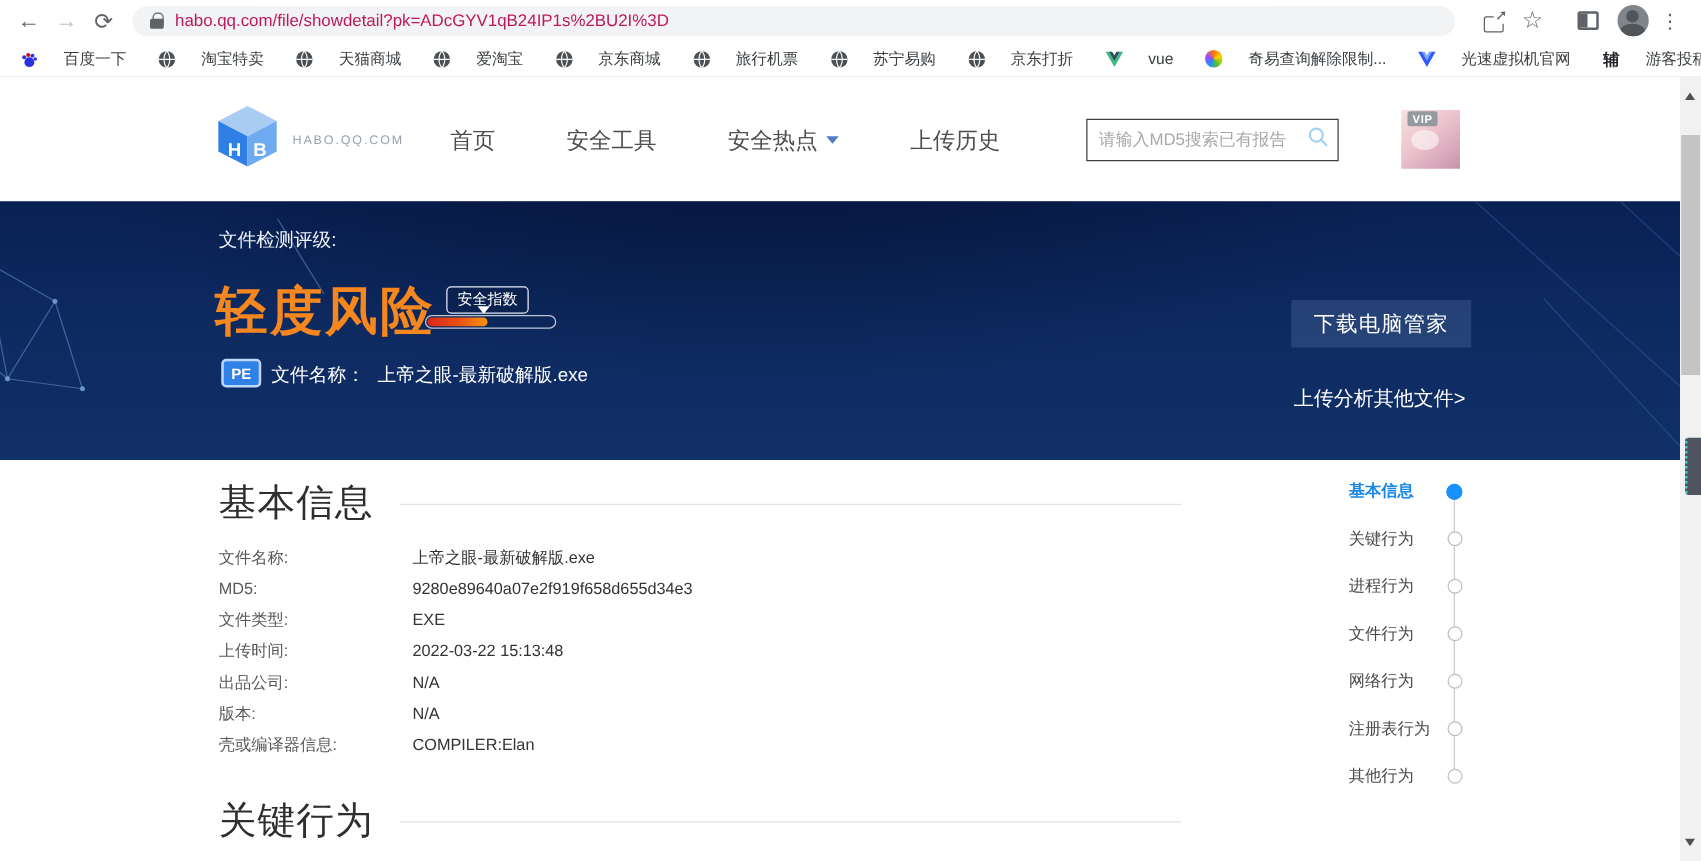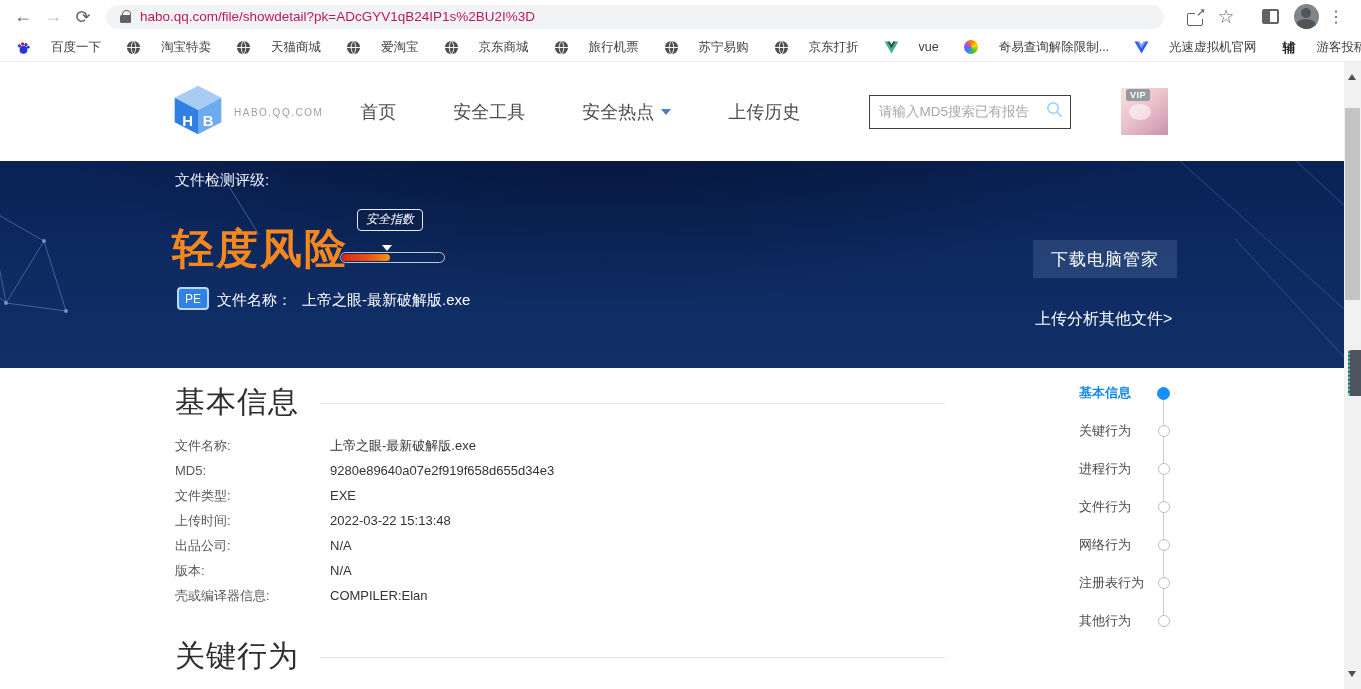--- a/index.html
+++ b/index.html
@@ -51,27 +51,27 @@
   .avatar { margin-left:50px; width:47px; height:47px; position:relative; background:linear-gradient(140deg,#f5e3dc 0%,#ecc3cd 45%,#d9a9bc 75%,#c793aa 100%); flex:0 0 auto; cursor:pointer; }
   .avatar::after { content:""; position:absolute; left:8px; top:16px; width:22px; height:16px; border-radius:50%; background:rgba(255,255,255,0.55); }
   .vip-badge { position:absolute; top:1px; left:5px; background:#96999d; color:#fff; font-size:9px; font-weight:bold; padding:1px 4px; border-radius:2px; letter-spacing:0.5px; z-index:2; }
 
   
   .hero { position:absolute; top:161px; left:0; right:17px; height:207px; overflow:hidden;
           background:radial-gradient(ellipse at 45% -30%, rgba(2,12,40,0.6), transparent 55%),
                      linear-gradient(180deg,#0a2154 0%,#0d2a60 45%,#113069 100%); }
   .hero-deco { position:absolute; inset:0; }
   .hero > .abs { position:absolute; }
-  .rating-label { left:175px; top:10px; color:#eef3fb; font-size:15px; }
+  .rating-label { left:175px; top:22px; color:#eef3fb; font-size:15px; }
   .rating-text { left:172px; top:60px; font-size:42px; font-weight:bold; color:#f6871f; letter-spacing:2px; }
-  .gauge-tip { left:357px; top:48px; border:1px solid #e6ecf5; border-radius:4px; color:#fff; font-size:12px; padding:1px 8px 2px; background:rgba(12,32,70,0.45);font-style:italic; }
+  .gauge-tip { left:357px; top:68px; border:1px solid #e6ecf5; border-radius:4px; color:#fff; font-size:12px; padding:1px 8px 2px; background:rgba(12,32,70,0.45); }
   .gauge-arrow { left:382px; top:84px; width:0; height:0; border:5px solid transparent; border-top:6px solid #fff; }
   .gauge-bar { left:340px; top:91px; width:105px; height:11px; border:1px solid #bcc8d8; border-radius:6px; padding:1px; }
   .gauge-fill { height:7px; border-radius:4px; background:linear-gradient(90deg,#d8271c 0%,#ea5312 55%,#f69312 100%); }
-  .pe-badge { left:177px; top:126px; width:32px; height:23px; background:#2f80e7; border:2px solid #bdd8f7; border-radius:4px; color:#fff; font-weight:normal; font-size:12px; display:flex; align-items:center; justify-content:center; }
+  .pe-badge { left:177px; top:126px; width:32px; height:23px; background:#2f80e7; border:2px solid #bdd8f7; border-radius:4px; color:#fff; font-weight:bold; font-size:12px; display:flex; align-items:center; justify-content:center; }
   .file-line { left:217px; top:130px; color:#fff; font-size:15px; }
   .file-line .fn { margin-left:10px; }
   .download-btn { left:1033px; top:79px; width:144px; height:38px; background:rgba(170,195,235,0.16); color:#fff; font-size:17px; letter-spacing:1px; display:flex; align-items:center; justify-content:center; cursor:pointer; border:none; font-family:"Liberation Sans", sans-serif; }
   .upload-link { left:1035px; top:148px; color:#fff; font-size:16px; cursor:pointer; text-decoration:none; }
 
   
   .sec-title { position:absolute; left:175px; font-size:30px; color:#2e2e2e; font-weight:500; letter-spacing:1px; }
   .sec-divider { position:absolute; left:320px; width:625px; height:1px; background:#e2e2e2; }
   .info-rows { position:absolute; left:175px; top:433px; width:700px; }
   .info-row { display:flex; height:25px; align-items:center; font-size:13px; }

